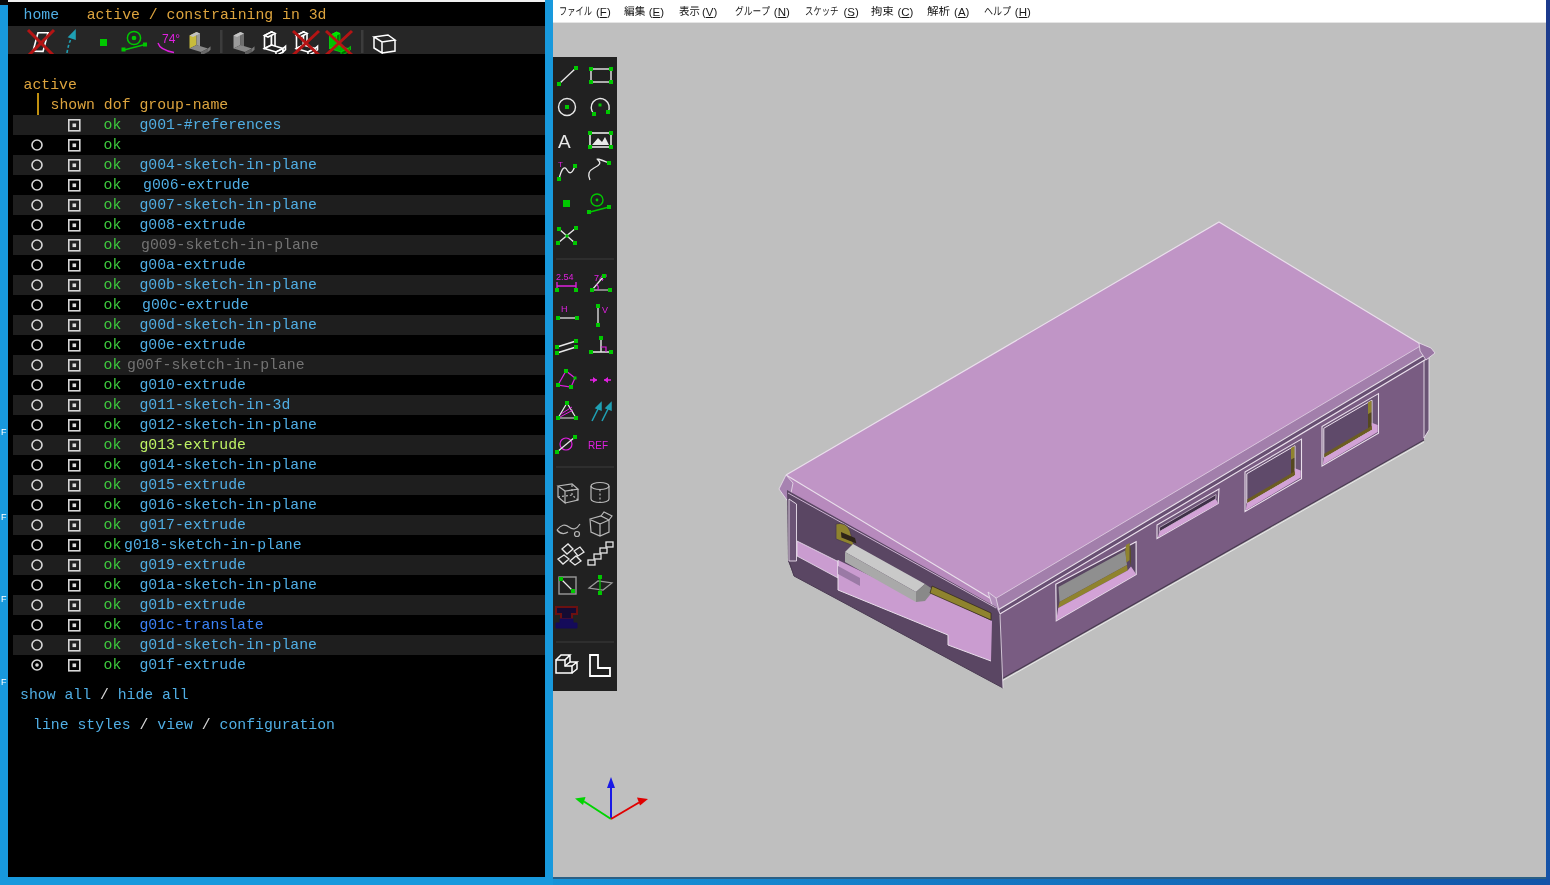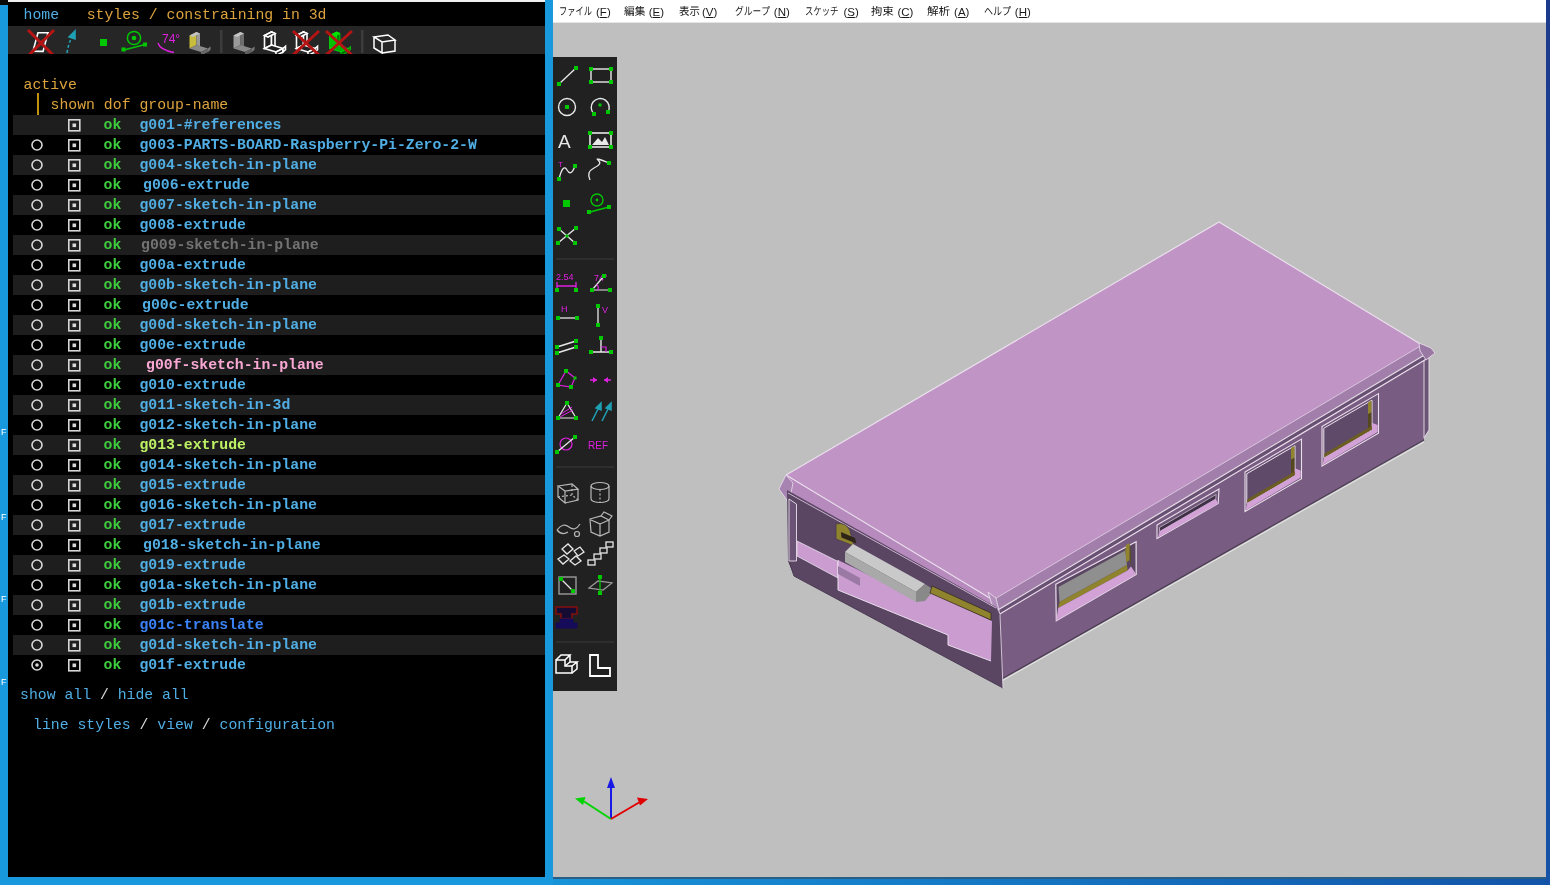--- a/index.html
+++ b/index.html
@@ -1,20 +1,20 @@
 <!DOCTYPE html>
 <html><head><meta charset="utf-8"><style>
 * { margin:0; padding:0; box-sizing:border-box; }
 body { width:1550px; height:885px; overflow:hidden; position:relative;
        background:#bfbfbf; font-family:"Liberation Mono",monospace; }
 .ab { position:absolute; }
 .mono { font-family:"Liberation Mono",monospace; font-size:14.8px; line-height:20px; white-space:pre; }
 .row { position:absolute; left:13px; width:532px; height:20px; font-family:"Liberation Mono",monospace;
         font-size:14.8px; line-height:20px; white-space:pre; }
-.row span { top:0;font-weight:bold; }
+.row span { top:0; }
 .menu-latin { font-family:"Liberation Sans",sans-serif; font-size:11.5px; color:#1a1a1a; line-height:15px; }
 </style></head>
 <body>
 
 <div class="ab" style="left:553px;top:23px;width:993px;height:856px;background:#bfbfbf"></div>
 
 <div class="ab" style="left:553px;top:0;width:993px;height:22px;background:#ffffff"></div>
 <div class="ab" style="left:553px;top:22px;width:993px;height:1px;background:#e5e5e5"></div>
 <svg class="ab" style="left:558.7px;top:6px" width="33.0" height="13" viewBox="0 0 33.0 13">
     <path d="M7.1 1.7Q7.1 1.8 7 1.9Q7 2.1 7 2.2Q6.9 2.7 6.8 3.2Q6.7 3.7 6.5 4.3Q6.4 4.8 6.2 5.4Q6 5.9 5.7 6.3Q5.4 6.9 4.9 7.5Q4.4 8 3.9 8.5Q3.3 8.9 2.5 9.2L1.9 8.4Q2.7 8.1 3.3 7.7Q3.9 7.4 4.4 6.9Q4.8 6.4 5.2 5.8Q5.5 5.3 5.7 4.6Q5.9 4 6 3.4Q6.2 2.7 6.2 2.2Q6.1 2.2 5.8 2.2Q5.5 2.2 5 2.2Q4.6 2.2 4.1 2.2Q3.7 2.2 3.2 2.2Q2.8 2.2 2.5 2.2Q2.1 2.2 2 2.2Q1.8 2.2 1.6 2.2Q1.4 2.2 1.2 2.2V1.2Q1.3 1.3 1.5 1.3Q1.6 1.3 1.7 1.3Q1.9 1.3 2 1.3Q2.1 1.3 2.4 1.3Q2.6 1.3 3 1.3Q3.3 1.3 3.7 1.3Q4.1 1.3 4.5 1.3Q4.9 1.3 5.3 1.3Q5.6 1.3 5.8 1.3Q6.1 1.3 6.2 1.3Q6.3 1.3 6.4 1.3Q6.5 1.3 6.6 1.3Z M15.4 3.4Q15.4 3.5 15.3 3.6Q15.3 3.7 15.2 3.7Q15.1 3.9 15 4.3Q14.8 4.6 14.6 5Q14.3 5.3 14.1 5.7Q13.8 6.1 13.5 6.3L13 5.8Q13.3 5.6 13.6 5.2Q13.9 4.9 14.1 4.5Q14.3 4.1 14.4 3.8Q14.3 3.8 14 3.8Q13.7 3.8 13.3 3.8Q12.9 3.8 12.4 3.8Q12 3.8 11.5 3.8Q11.1 3.8 10.9 3.8Q10.6 3.8 10.5 3.8Q10.3 3.8 10.1 3.8Q9.9 3.9 9.7 3.9V3Q9.9 3 10.1 3Q10.3 3 10.5 3Q10.6 3 10.9 3Q11.2 3 11.6 3Q12 3 12.5 3Q13 3 13.4 3Q13.8 3 14.2 3Q14.5 3 14.6 3Q14.6 3 14.7 3Q14.8 3 14.9 3Q15 3 15 3ZM12.6 4.6Q12.6 5.3 12.6 5.9Q12.5 6.5 12.4 7.1Q12.3 7.6 12.1 8.1Q11.9 8.6 11.6 9Q11.2 9.5 10.7 9.9L10.1 9.3Q10.2 9.2 10.4 9.1Q10.5 9 10.7 8.9Q11.2 8.4 11.5 7.8Q11.8 7.2 11.9 6.6Q11.9 5.9 11.9 5.2Q11.9 5.1 11.9 4.9Q11.9 4.7 11.9 4.6Z M17.2 5Q18.3 4.6 19.2 4.1Q20.1 3.5 20.8 3Q21.2 2.6 21.7 2.2Q22.1 1.8 22.4 1.3Q22.8 0.8 23.1 0.4L23.6 1.1Q23.3 1.6 22.9 2Q22.5 2.5 22 2.9Q21.6 3.4 21.1 3.8Q20.6 4.2 20.1 4.5Q19.5 4.9 18.8 5.3Q18.2 5.6 17.5 5.9ZM20.7 3.4 21.4 3.1V8.2Q21.4 8.4 21.4 8.6Q21.4 8.8 21.4 9Q21.4 9.2 21.4 9.3H20.6Q20.6 9.2 20.7 9Q20.7 8.8 20.7 8.6Q20.7 8.4 20.7 8.2Z M29.1 8.8Q29.1 8.6 29.1 8.5Q29.1 8.3 29.1 8.1Q29.1 8 29.1 7.7Q29.1 7.3 29.1 6.7Q29.1 6.2 29.1 5.6Q29.1 4.9 29.1 4.3Q29.1 3.6 29.1 3.1Q29.1 2.5 29.1 2.1Q29.1 1.7 29.1 1.6Q29.1 1.2 29.1 1Q29.1 0.8 29.1 0.7H29.8Q29.8 0.8 29.8 1Q29.8 1.3 29.8 1.6Q29.8 1.7 29.8 2.1Q29.8 2.5 29.8 3.1Q29.8 3.6 29.8 4.2Q29.8 4.9 29.8 5.5Q29.8 6.1 29.8 6.6Q29.8 7.1 29.8 7.5Q29.8 7.8 29.8 7.9Q30.2 7.7 30.6 7.3Q31.1 6.9 31.5 6.4Q31.9 5.8 32.2 5.2L32.6 6Q32.3 6.6 31.8 7.2Q31.3 7.8 30.8 8.2Q30.3 8.7 29.8 9Q29.7 9.1 29.6 9.1Q29.6 9.2 29.5 9.3ZM25.3 8.7Q25.8 8.2 26.2 7.5Q26.5 6.8 26.7 6Q26.8 5.6 26.9 5.1Q26.9 4.5 26.9 3.9Q27 3.2 27 2.6Q27 2 27 1.6Q27 1.3 27 1.1Q26.9 1 26.9 0.8H27.7Q27.7 0.8 27.7 1Q27.7 1.1 27.6 1.3Q27.6 1.4 27.6 1.6Q27.6 2 27.6 2.7Q27.6 3.3 27.6 4Q27.6 4.6 27.5 5.2Q27.5 5.8 27.4 6.3Q27.2 7.1 26.8 7.9Q26.4 8.7 25.9 9.3Z" fill="#1a1a1a"></path>
@@ -45,21 +45,21 @@
   </svg>
 <span class="ab menu-latin" style="left:954.1px;top:4.5px">(<u>A</u>)</span>
 <svg class="ab" style="left:983.6px;top:6px" width="27.1" height="13" viewBox="0 0 27.1 13">
     <path d="M0.6 5.9Q0.7 5.7 0.9 5.6Q1 5.4 1.2 5.2Q1.4 5 1.6 4.7Q1.8 4.4 2 4Q2.3 3.6 2.5 3.3Q2.8 2.9 3 2.6Q3.3 2.1 3.7 2Q4 2 4.5 2.5Q4.8 2.8 5.1 3.2Q5.4 3.6 5.8 4Q6.1 4.5 6.3 4.8Q6.7 5.2 7 5.7Q7.4 6.2 7.8 6.7Q8.2 7.2 8.6 7.7L7.9 8.5Q7.6 8 7.3 7.5Q6.9 7 6.5 6.5Q6.2 6 5.9 5.6Q5.7 5.3 5.5 5Q5.2 4.7 5 4.4Q4.7 4.1 4.5 3.8Q4.3 3.5 4.2 3.4Q3.9 3 3.7 3.1Q3.6 3.1 3.3 3.4Q3.2 3.7 3 4Q2.8 4.3 2.5 4.7Q2.3 5 2.1 5.3Q1.9 5.7 1.8 5.9Q1.6 6.1 1.5 6.3Q1.3 6.6 1.2 6.7Z M13.7 8.8Q13.8 8.6 13.8 8.5Q13.8 8.3 13.8 8.1Q13.8 8 13.8 7.7Q13.8 7.3 13.8 6.7Q13.8 6.2 13.8 5.6Q13.8 4.9 13.8 4.3Q13.8 3.6 13.8 3.1Q13.8 2.5 13.8 2.1Q13.8 1.7 13.8 1.6Q13.8 1.2 13.8 1Q13.8 0.8 13.8 0.7H14.6Q14.6 0.8 14.6 1Q14.5 1.3 14.5 1.6Q14.5 1.7 14.5 2.1Q14.5 2.5 14.5 3.1Q14.5 3.6 14.5 4.2Q14.5 4.9 14.5 5.5Q14.5 6.1 14.5 6.6Q14.5 7.1 14.5 7.5Q14.5 7.8 14.5 7.9Q15 7.7 15.4 7.3Q15.9 6.9 16.4 6.4Q16.8 5.8 17.2 5.2L17.6 6Q17.2 6.6 16.7 7.2Q16.2 7.8 15.6 8.2Q15.1 8.7 14.5 9Q14.4 9.1 14.3 9.1Q14.3 9.2 14.2 9.3ZM9.6 8.7Q10.2 8.2 10.6 7.5Q11 6.8 11.2 6Q11.3 5.6 11.3 5.1Q11.4 4.5 11.4 3.9Q11.4 3.2 11.4 2.6Q11.5 2 11.5 1.6Q11.5 1.3 11.4 1.1Q11.4 1 11.4 0.8H12.2Q12.2 0.8 12.2 1Q12.2 1.1 12.2 1.3Q12.2 1.4 12.2 1.6Q12.2 2 12.2 2.7Q12.2 3.3 12.1 4Q12.1 4.6 12 5.2Q12 5.8 11.9 6.3Q11.7 7.1 11.3 7.9Q10.9 8.7 10.3 9.3Z M25.3 1.1Q25.3 1.4 25.5 1.6Q25.7 1.8 25.9 1.8Q26.1 1.8 26.3 1.6Q26.5 1.4 26.5 1.1Q26.5 0.8 26.3 0.6Q26.1 0.4 25.9 0.4Q25.7 0.4 25.5 0.6Q25.3 0.8 25.3 1.1ZM24.9 1.1Q24.9 0.8 25 0.5Q25.2 0.2 25.4 0Q25.6 -0.1 25.9 -0.1Q26.2 -0.1 26.4 0Q26.6 0.2 26.8 0.5Q26.9 0.8 26.9 1.1Q26.9 1.4 26.8 1.7Q26.6 2 26.4 2.2Q26.2 2.3 25.9 2.3Q25.6 2.3 25.4 2.2Q25.2 2 25 1.7Q24.9 1.4 24.9 1.1ZM25.7 1.8Q25.6 2 25.6 2.1Q25.6 2.2 25.5 2.4Q25.5 2.8 25.3 3.3Q25.2 3.9 25.1 4.4Q24.9 5 24.7 5.5Q24.5 6 24.2 6.4Q23.8 7.1 23.3 7.6Q22.8 8.2 22.1 8.6Q21.5 9.1 20.6 9.4L20 8.6Q20.9 8.3 21.6 7.9Q22.2 7.5 22.7 7Q23.2 6.5 23.5 5.9Q23.9 5.4 24.1 4.8Q24.3 4.1 24.5 3.5Q24.7 2.9 24.7 2.3Q24.6 2.3 24.2 2.3Q23.9 2.3 23.4 2.3Q22.9 2.3 22.4 2.3Q21.9 2.3 21.4 2.3Q20.9 2.3 20.6 2.3Q20.2 2.3 20.1 2.3Q19.8 2.3 19.6 2.3Q19.4 2.4 19.2 2.4V1.4Q19.3 1.4 19.5 1.4Q19.6 1.4 19.8 1.5Q20 1.5 20.1 1.5Q20.2 1.5 20.5 1.5Q20.8 1.5 21.2 1.5Q21.5 1.5 22 1.5Q22.4 1.5 22.9 1.5Q23.3 1.5 23.7 1.5Q24 1.5 24.3 1.5Q24.6 1.5 24.6 1.5Q24.7 1.5 24.9 1.5Q25 1.4 25.1 1.4Z" fill="#1a1a1a"></path>
   </svg>
 <span class="ab menu-latin" style="left:1014.8px;top:4.5px">(<u>H</u>)</span>
 
 <div class="ab" style="left:8px;top:2px;width:537px;height:875px;background:#000"></div>
 <div class="ab" style="left:8px;top:0;width:538px;height:2px;background:#f0f0f0"></div>
 <div class="ab mono" style="left:23.5px;top:5px;color:#50aee4">home</div>
-<div class="ab mono" style="left:86.7px;top:5px;color:#dda43e">styles / constraining in 3d</div>
+<div class="ab mono" style="left:86.7px;top:5px;color:#dda43e">active / constraining in 3d</div>
 <div class="ab" style="left:8px;top:26px;width:537px;height:28px;background:#262626"></div>
 <svg class="ab" style="left:8px;top:26px" width="537" height="28" viewBox="8 26 537 28">
     <g stroke="#ffffff" stroke-width="1.6" fill="none">
       <path d="M37,33 L47,32 L44,51 L34,52 Z" transform="rotate(6 40 42)"></path>
     </g>
     <g stroke="#b41414" stroke-width="3" fill="none">
       <path d="M28,30 L54,56 M54,30 L28,56"></path>
     </g>
     <g stroke="#1fa0b4" stroke-width="1.6" fill="none">
       <path d="M67,53 C68,46 70,40 73,35" stroke-dasharray="3 2.2"></path>
@@ -120,21 +120,21 @@
 <div class="ab mono" style="left:50.6px;top:95px;color:#dda43e">shown dof group-name</div>
 <div class="row" style="top:115px;background:#1e1e1e"><svg class="ab" style="left:54.5px;top:4px" width="13" height="13">
       <rect x="0.8" y="0.8" width="11" height="11" fill="none" stroke="#d8d8d8" stroke-width="1.6"></rect>
       <rect x="4.5" y="4.5" width="3.6" height="3.6" fill="#d8d8d8"></rect>
     </svg><span class="ab" style="left:90.5px;color:#3ecb3e">ok</span><span class="ab" style="left:126.4px;color:#50aee4">g001-#references</span></div>
 <div class="row" style="top:135px;background:#000000"><svg class="ab" style="left:17px;top:3px" width="14" height="14">
       <circle cx="7" cy="7" r="5" fill="none" stroke="#d8d8d8" stroke-width="1.6"></circle>
     </svg><svg class="ab" style="left:54.5px;top:4px" width="13" height="13">
       <rect x="0.8" y="0.8" width="11" height="11" fill="none" stroke="#d8d8d8" stroke-width="1.6"></rect>
       <rect x="4.5" y="4.5" width="3.6" height="3.6" fill="#d8d8d8"></rect>
-    </svg><span class="ab" style="left:90.5px;color:#3ecb3e">ok</span><span class="ab" style="left:126.4px;color:#50aee4">g003-PARTS-BOARD-Raspberry-Pi-Zero-2-W</span></div>
+    </svg><span class="ab" style="left:90.5px;color:#3ecb3e">ok</span></div>
 <div class="row" style="top:155px;background:#1e1e1e"><svg class="ab" style="left:17px;top:3px" width="14" height="14">
       <circle cx="7" cy="7" r="5" fill="none" stroke="#d8d8d8" stroke-width="1.6"></circle>
     </svg><svg class="ab" style="left:54.5px;top:4px" width="13" height="13">
       <rect x="0.8" y="0.8" width="11" height="11" fill="none" stroke="#d8d8d8" stroke-width="1.6"></rect>
       <rect x="4.5" y="4.5" width="3.6" height="3.6" fill="#d8d8d8"></rect>
     </svg><span class="ab" style="left:90.5px;color:#3ecb3e">ok</span><span class="ab" style="left:126.4px;color:#50aee4">g004-sketch-in-plane</span></div>
 <div class="row" style="top:175px;background:#000000"><svg class="ab" style="left:17px;top:3px" width="14" height="14">
       <circle cx="7" cy="7" r="5" fill="none" stroke="#d8d8d8" stroke-width="1.6"></circle>
     </svg><svg class="ab" style="left:54.5px;top:4px" width="13" height="13">
       <rect x="0.8" y="0.8" width="11" height="11" fill="none" stroke="#d8d8d8" stroke-width="1.6"></rect>
@@ -186,21 +186,21 @@
       <circle cx="7" cy="7" r="5" fill="none" stroke="#d8d8d8" stroke-width="1.6"></circle>
     </svg><svg class="ab" style="left:54.5px;top:4px" width="13" height="13">
       <rect x="0.8" y="0.8" width="11" height="11" fill="none" stroke="#d8d8d8" stroke-width="1.6"></rect>
       <rect x="4.5" y="4.5" width="3.6" height="3.6" fill="#d8d8d8"></rect>
     </svg><span class="ab" style="left:90.5px;color:#3ecb3e">ok</span><span class="ab" style="left:126.4px;color:#50aee4">g00e-extrude</span></div>
 <div class="row" style="top:355px;background:#1e1e1e"><svg class="ab" style="left:17px;top:3px" width="14" height="14">
       <circle cx="7" cy="7" r="5" fill="none" stroke="#d8d8d8" stroke-width="1.6"></circle>
     </svg><svg class="ab" style="left:54.5px;top:4px" width="13" height="13">
       <rect x="0.8" y="0.8" width="11" height="11" fill="none" stroke="#d8d8d8" stroke-width="1.6"></rect>
       <rect x="4.5" y="4.5" width="3.6" height="3.6" fill="#d8d8d8"></rect>
-    </svg><span class="ab" style="left:90.5px;color:#3ecb3e">ok</span><span class="ab" style="left:133px;color:#f9a8d4">g00f-sketch-in-plane</span></div>
+    </svg><span class="ab" style="left:90.5px;color:#3ecb3e">ok</span><span class="ab" style="left:114px;color:#737373">g00f-sketch-in-plane</span></div>
 <div class="row" style="top:375px;background:#000000"><svg class="ab" style="left:17px;top:3px" width="14" height="14">
       <circle cx="7" cy="7" r="5" fill="none" stroke="#d8d8d8" stroke-width="1.6"></circle>
     </svg><svg class="ab" style="left:54.5px;top:4px" width="13" height="13">
       <rect x="0.8" y="0.8" width="11" height="11" fill="none" stroke="#d8d8d8" stroke-width="1.6"></rect>
       <rect x="4.5" y="4.5" width="3.6" height="3.6" fill="#d8d8d8"></rect>
     </svg><span class="ab" style="left:90.5px;color:#3ecb3e">ok</span><span class="ab" style="left:126.4px;color:#50aee4">g010-extrude</span></div>
 <div class="row" style="top:395px;background:#1e1e1e"><svg class="ab" style="left:17px;top:3px" width="14" height="14">
       <circle cx="7" cy="7" r="5" fill="none" stroke="#d8d8d8" stroke-width="1.6"></circle>
     </svg><svg class="ab" style="left:54.5px;top:4px" width="13" height="13">
       <rect x="0.8" y="0.8" width="11" height="11" fill="none" stroke="#d8d8d8" stroke-width="1.6"></rect>
@@ -240,21 +240,21 @@
       <circle cx="7" cy="7" r="5" fill="none" stroke="#d8d8d8" stroke-width="1.6"></circle>
     </svg><svg class="ab" style="left:54.5px;top:4px" width="13" height="13">
       <rect x="0.8" y="0.8" width="11" height="11" fill="none" stroke="#d8d8d8" stroke-width="1.6"></rect>
       <rect x="4.5" y="4.5" width="3.6" height="3.6" fill="#d8d8d8"></rect>
     </svg><span class="ab" style="left:90.5px;color:#3ecb3e">ok</span><span class="ab" style="left:126.4px;color:#50aee4">g017-extrude</span></div>
 <div class="row" style="top:535px;background:#000000"><svg class="ab" style="left:17px;top:3px" width="14" height="14">
       <circle cx="7" cy="7" r="5" fill="none" stroke="#d8d8d8" stroke-width="1.6"></circle>
     </svg><svg class="ab" style="left:54.5px;top:4px" width="13" height="13">
       <rect x="0.8" y="0.8" width="11" height="11" fill="none" stroke="#d8d8d8" stroke-width="1.6"></rect>
       <rect x="4.5" y="4.5" width="3.6" height="3.6" fill="#d8d8d8"></rect>
-    </svg><span class="ab" style="left:90.5px;color:#3ecb3e">ok</span><span class="ab" style="left:130px;color:#50aee4">g018-sketch-in-plane</span></div>
+    </svg><span class="ab" style="left:90.5px;color:#3ecb3e">ok</span><span class="ab" style="left:111px;color:#50aee4">g018-sketch-in-plane</span></div>
 <div class="row" style="top:555px;background:#1e1e1e"><svg class="ab" style="left:17px;top:3px" width="14" height="14">
       <circle cx="7" cy="7" r="5" fill="none" stroke="#d8d8d8" stroke-width="1.6"></circle>
     </svg><svg class="ab" style="left:54.5px;top:4px" width="13" height="13">
       <rect x="0.8" y="0.8" width="11" height="11" fill="none" stroke="#d8d8d8" stroke-width="1.6"></rect>
       <rect x="4.5" y="4.5" width="3.6" height="3.6" fill="#d8d8d8"></rect>
     </svg><span class="ab" style="left:90.5px;color:#3ecb3e">ok</span><span class="ab" style="left:126.4px;color:#50aee4">g019-extrude</span></div>
 <div class="row" style="top:575px;background:#000000"><svg class="ab" style="left:17px;top:3px" width="14" height="14">
       <circle cx="7" cy="7" r="5" fill="none" stroke="#d8d8d8" stroke-width="1.6"></circle>
     </svg><svg class="ab" style="left:54.5px;top:4px" width="13" height="13">
       <rect x="0.8" y="0.8" width="11" height="11" fill="none" stroke="#d8d8d8" stroke-width="1.6"></rect>

